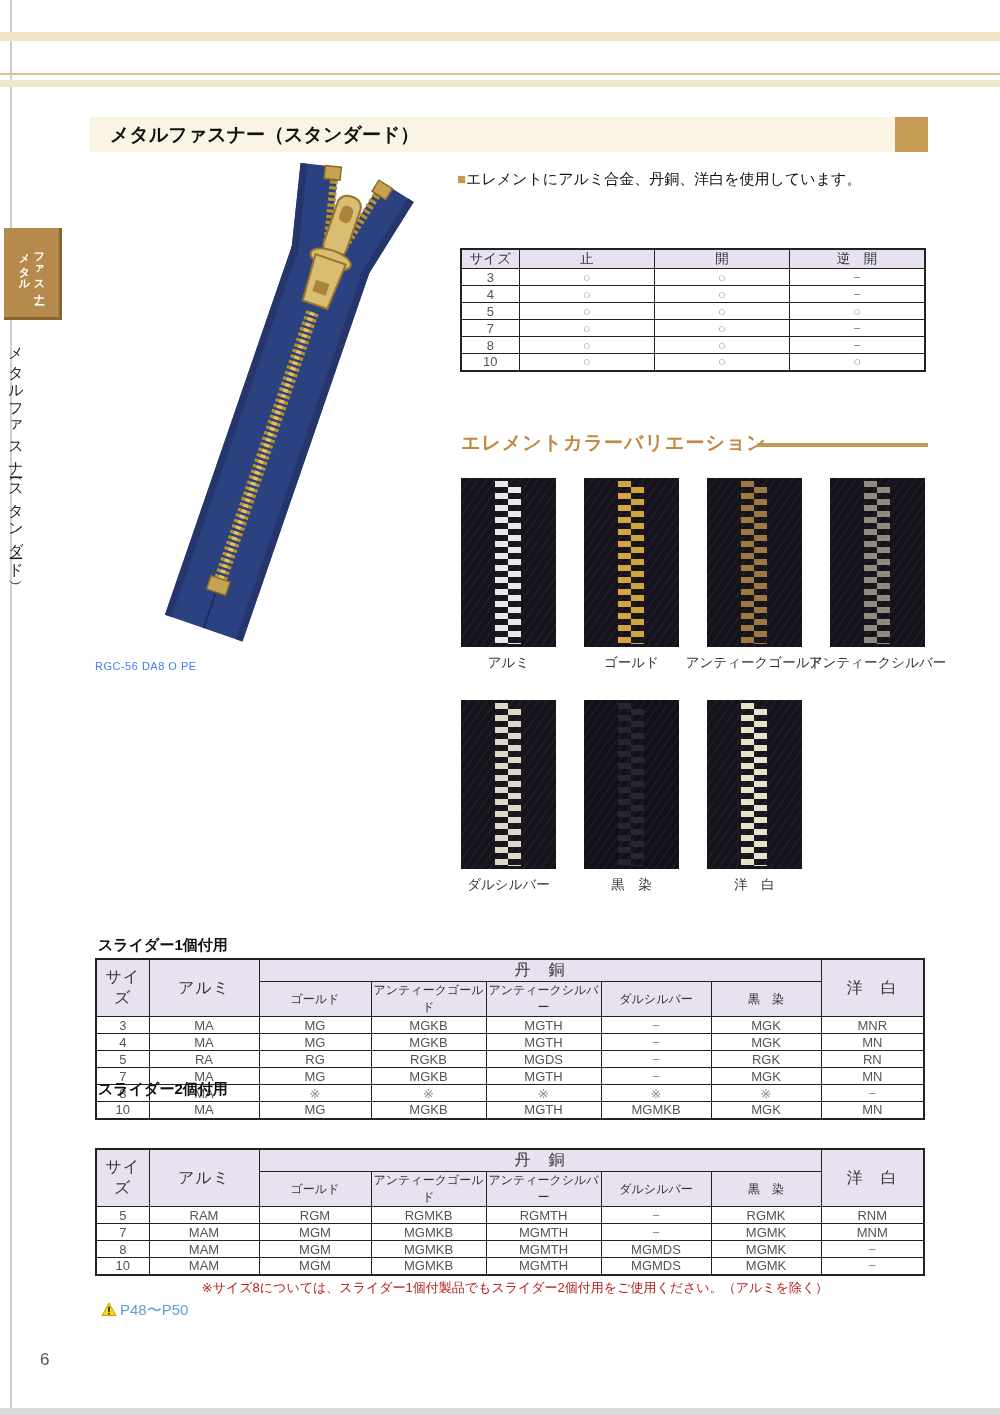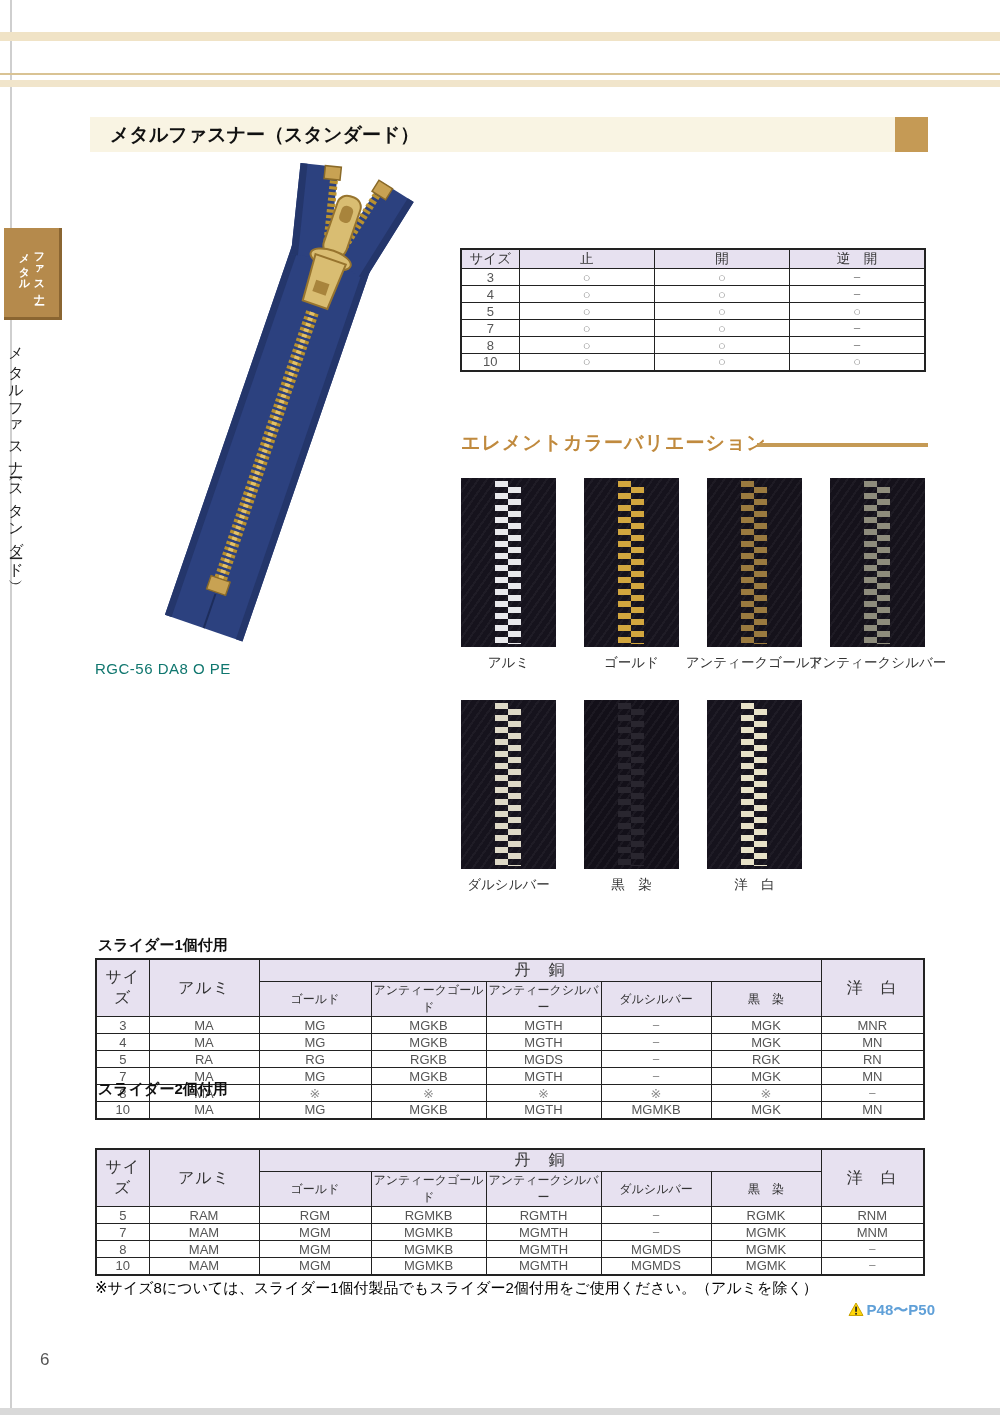--- a/index.html
+++ b/index.html
@@ -26,21 +26,21 @@
   
   .side-tab { position:absolute; left:4px; top:228px; width:58px; height:92px; background:#b58a4c;
     border-right:3px solid #8a6531; border-bottom:3px solid #8a6531; color:#fff; font-size:11px; font-weight:bold;
     writing-mode:vertical-lr; white-space:pre-line; display:flex; align-items:center; justify-content:center;
     letter-spacing:1px; line-height:15px; }
   .side-title { position:absolute; left:6px; top:336px; height:330px; writing-mode:vertical-rl;
     font-size:15px; color:#222; letter-spacing:2px; }
 
   
   .zipper { position:absolute; left:88px; top:156px; }
-  .product-code { position:absolute; left:95px; top:660px; font-size:15px; color:#0f766e; letter-spacing:0.5px; }
+  .product-code { position:absolute; left:95px; top:660px; font-size:11px; color:#3b82f6; letter-spacing:0.5px; }
 
   
   .bullets { position:absolute; left:457px; top:164px; font-size:15px; color:#111; }
   .bullet { line-height:29px; white-space:nowrap; }
   .bullet-marker { color:#c59a55; }
 
   
   .ztable { border-collapse:collapse; table-layout:fixed; background:#fff; border:2px solid #222; }
   .ztable th,.ztable td { border:1px solid #222; text-align:center; font-weight:normal; padding:0; }
   .ztable td { height:17px; font-size:13px; color:#555; }
@@ -66,22 +66,22 @@
   
   .table-title { position:absolute; left:98px; font-size:15px; font-weight:bold; color:#111; }
   .t1-title { top:936px; } .t2-title { top:1080px; }
   .slider-table { position:absolute; left:95px; width:828px; }
   .s1 { top:958px; } .s2 { top:1148px; }
   .slider-table th { background:#e7e1f0; color:#333; }
   .slider-table .h1 th { height:19px; font-size:16px; letter-spacing:1px; }
   .slider-table .h2 th { height:19px; font-size:12px; letter-spacing:0; }
 
   
-  .footnote { position:absolute; left:95px; top:1279px; width:840px; text-align:left; font-size:15px; color:#000000; }
-  .pageref { position:absolute; left:95px; top:1301px; width:840px; text-align:right; font-size:15px; font-weight:bold; color:#60a0d8; }
+  .footnote { position:absolute; left:95px; top:1279px; width:840px; text-align:center; font-size:13px; color:#b91c1c; }
+  .pageref { position:absolute; left:101px; top:1301px; width:840px; text-align:left; font-size:15px; font-weight:normal; color:#60a0d8; }
   .pageref svg { vertical-align:-2px; margin-right:3px; }
   .page-number { position:absolute; left:40px; top:1350px; font-size:17px; color:#555; }
 </style>
 </head>
 <body>
 
 <div class="page">
 
   <div class="left-rule"></div>
 
@@ -132,20 +132,21 @@
 
         <ellipse cx="187" cy="94" rx="21" ry="9" fill="#d9bd72" stroke="#97742e" stroke-width="2"></ellipse>
         <path d="M171 94 h32 l-3 48 h-26 Z" fill="#d9bd72" stroke="#97742e" stroke-width="2"></path>
         <rect x="180" y="118" width="14" height="12" fill="#a8843c"></rect>
       </g>
     </svg>
   </div>
   <div class="product-code">RGC-56 DA8 O PE</div>
 
   <div class="bullets">
+    <div class="bullet"><span class="bullet-marker">■</span><span>エレメントにアルミ合金、丹銅、洋白を使用しています。</span></div>
   </div>
 
   <table class="ztable size-table">
     <colgroup>
         <col style="width:58px">
         <col>
         <col>
         <col>
       </colgroup>
     <thead>

